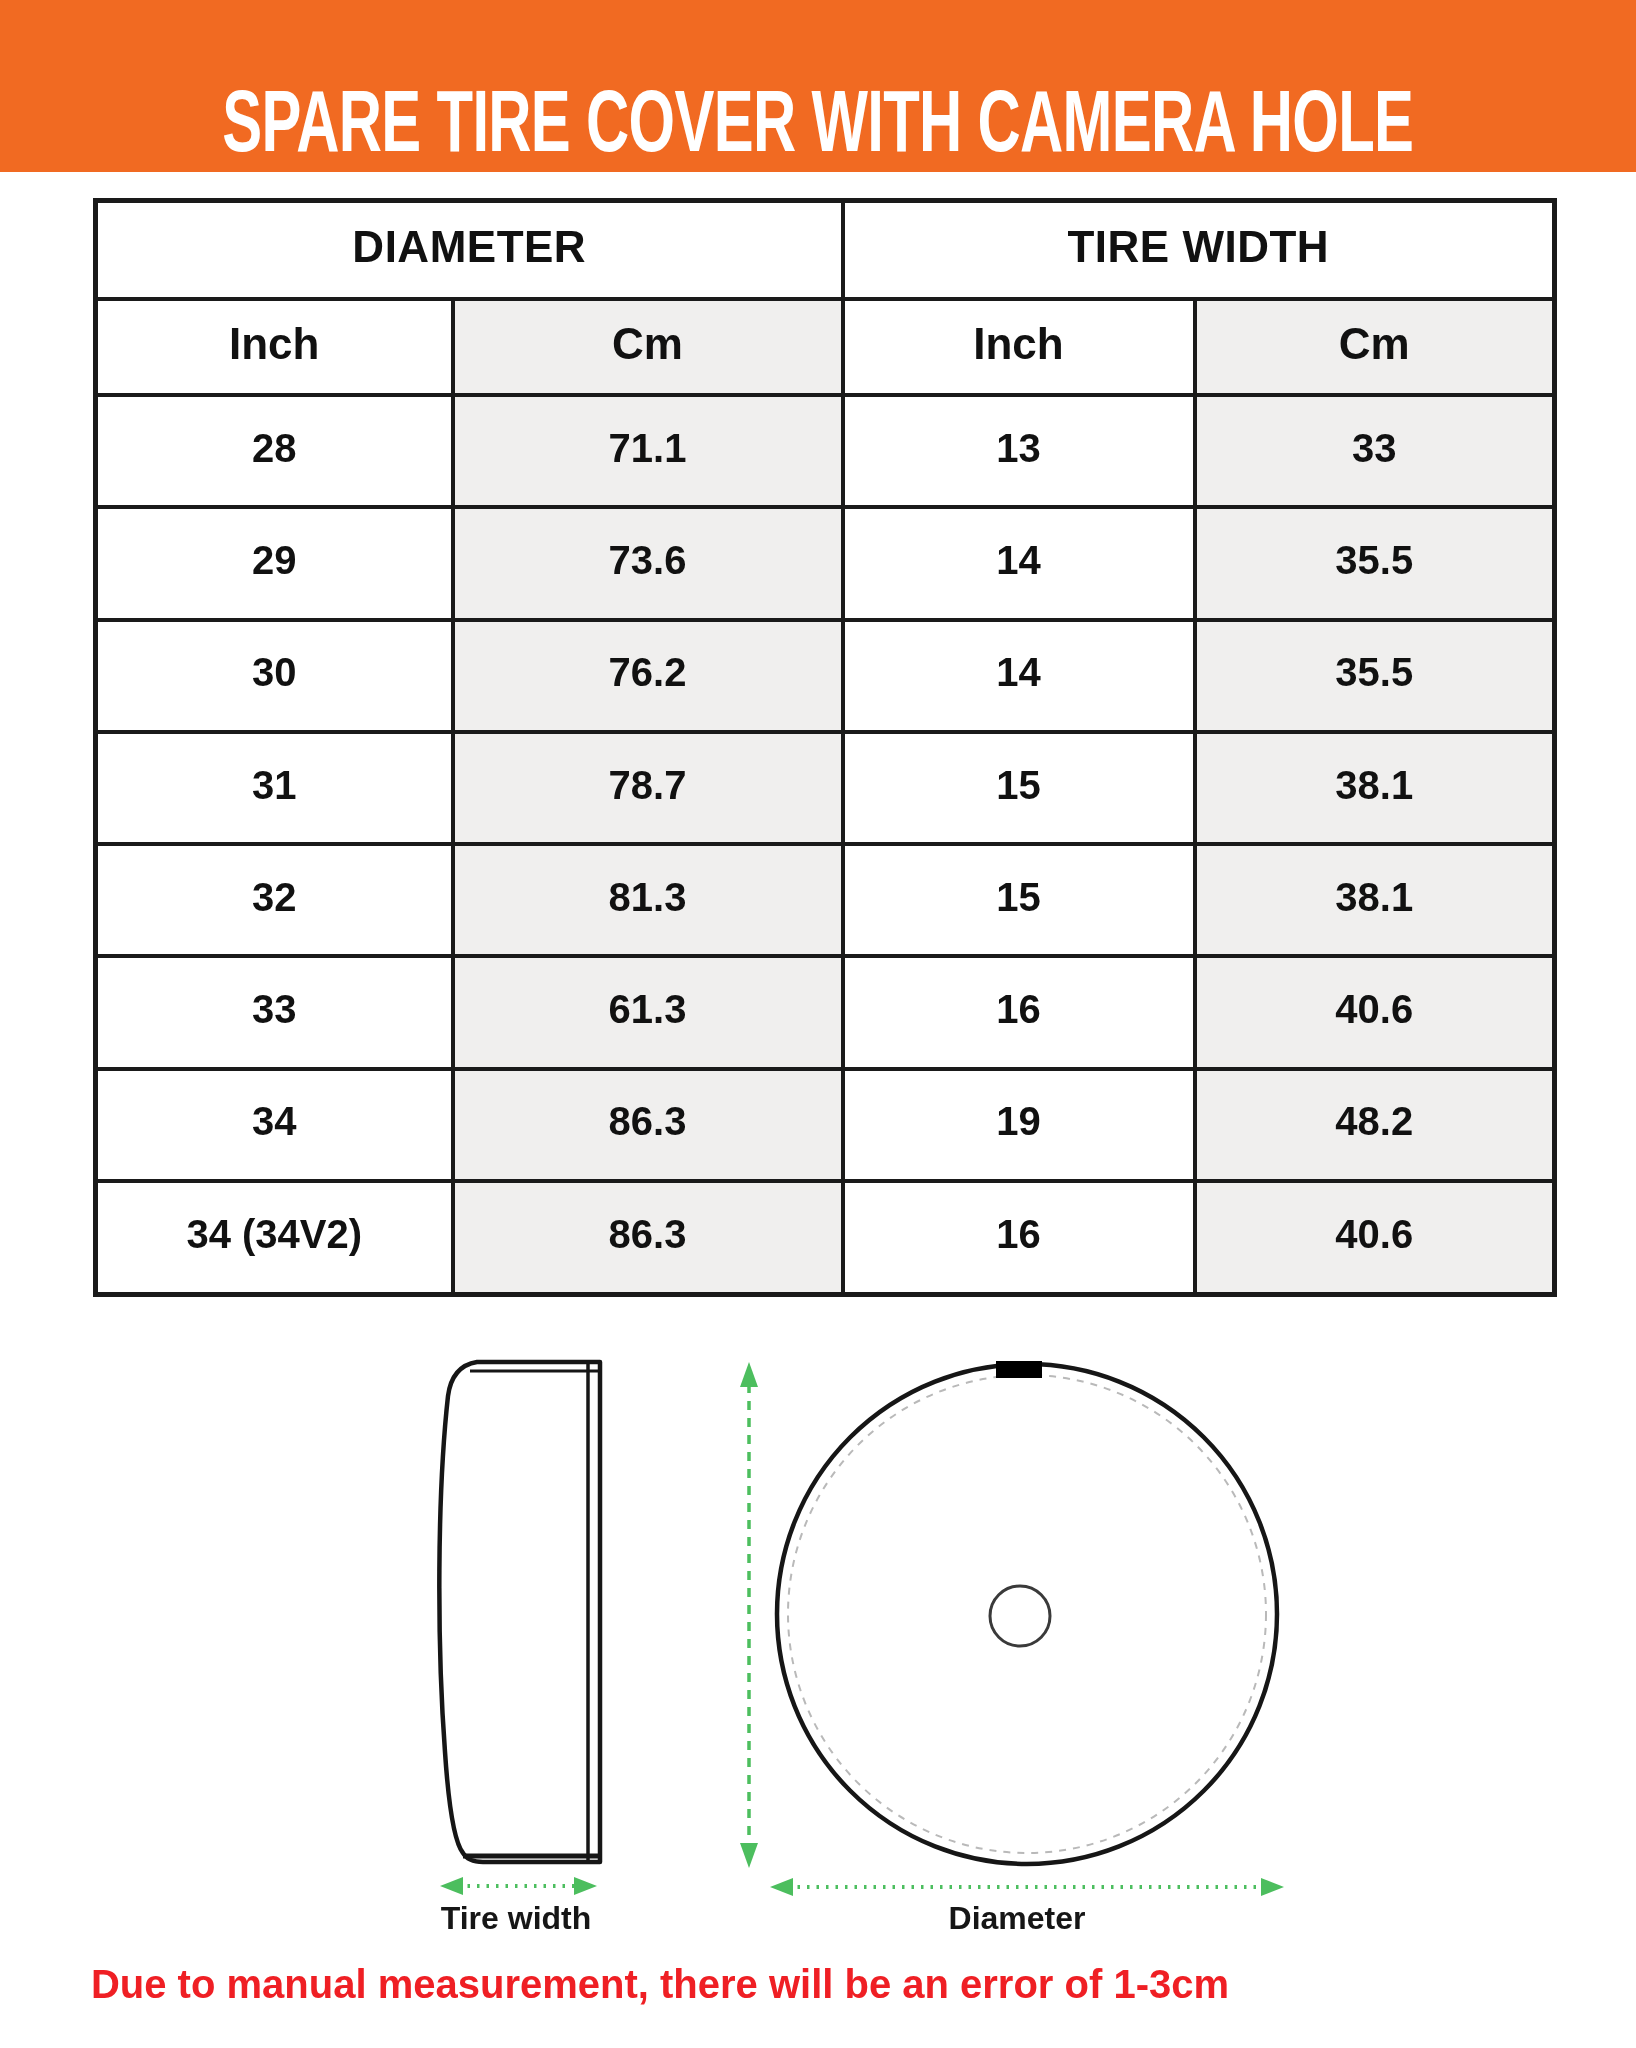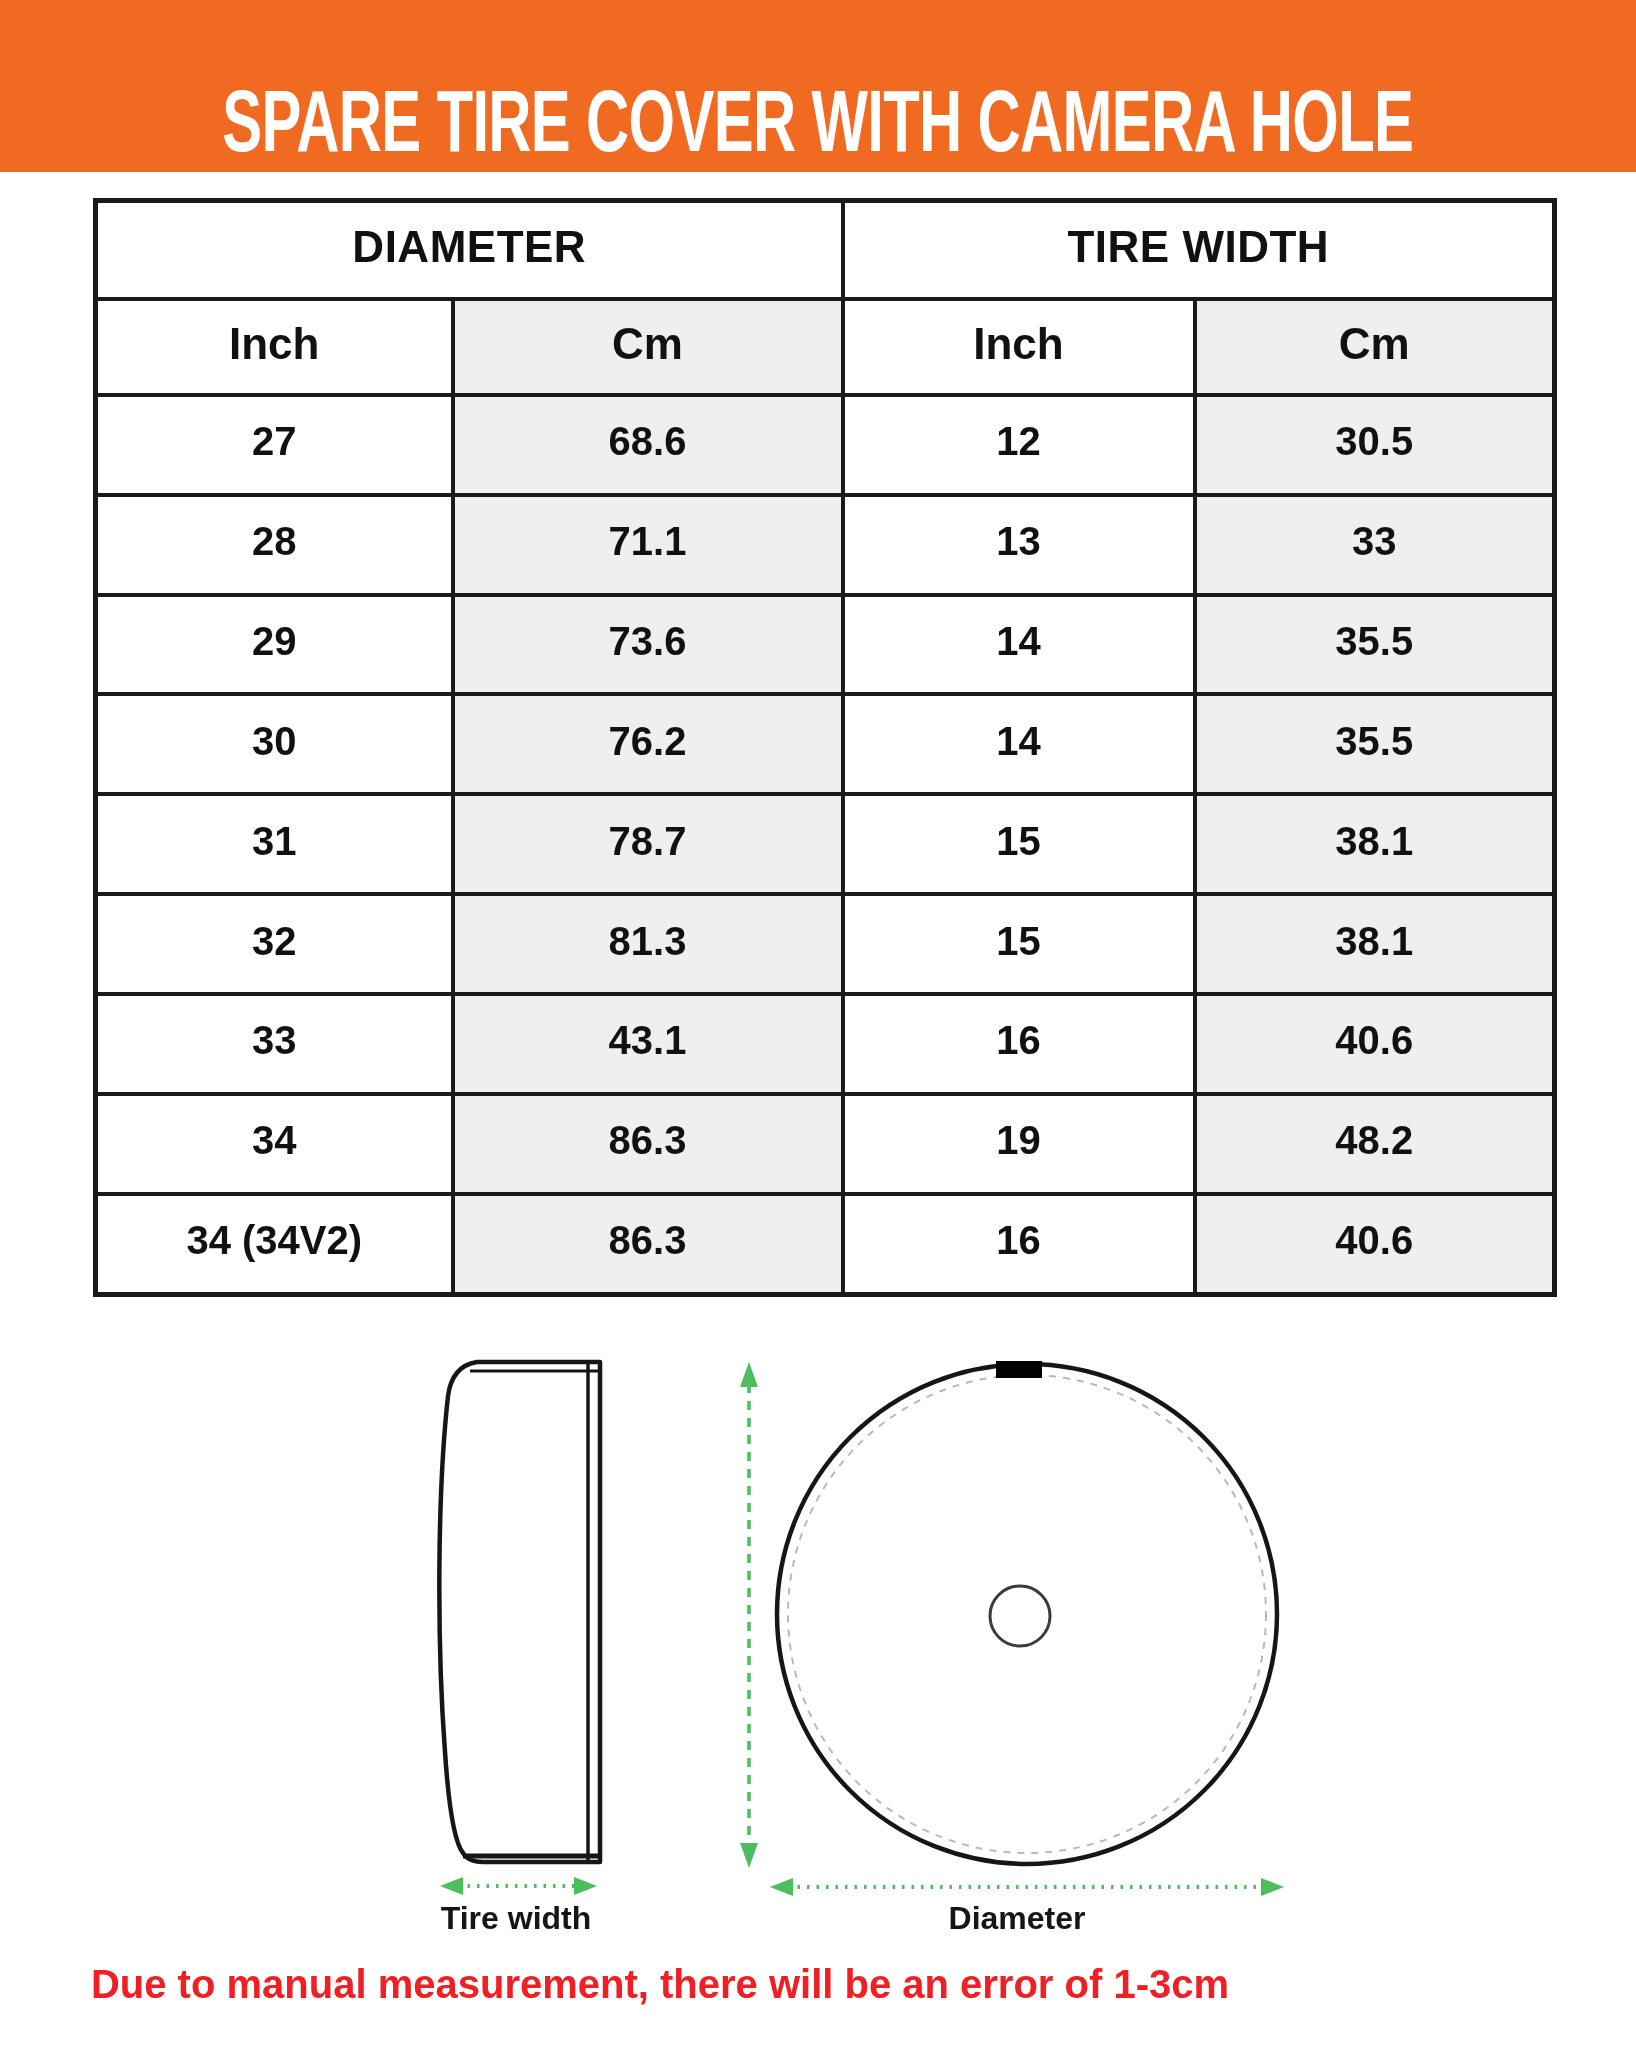--- a/index.html
+++ b/index.html
@@ -72,26 +72,20 @@
     <th class="group" colspan="2">DIAMETER</th>
     <th class="group" colspan="2">TIRE WIDTH</th>
   </tr>
   <tr>
     <th class="sub">Inch</th>
     <th class="sub cm-col">Cm</th>
     <th class="sub">Inch</th>
     <th class="sub cm-col">Cm</th>
   </tr>
   <tr>
-    <td>27</td>
-    <td class="cm-col">68.6</td>
-    <td>12</td>
-    <td class="cm-col">30.5</td>
-  </tr>
-  <tr>
     <td>28</td>
     <td class="cm-col">71.1</td>
     <td>13</td>
     <td class="cm-col">33</td>
   </tr>
   <tr>
     <td>29</td>
     <td class="cm-col">73.6</td>
     <td>14</td>
     <td class="cm-col">35.5</td>
@@ -109,21 +103,21 @@
     <td class="cm-col">38.1</td>
   </tr>
   <tr>
     <td>32</td>
     <td class="cm-col">81.3</td>
     <td>15</td>
     <td class="cm-col">38.1</td>
   </tr>
   <tr>
     <td>33</td>
-    <td class="cm-col">43.1</td>
+    <td class="cm-col">61.3</td>
     <td>16</td>
     <td class="cm-col">40.6</td>
   </tr>
   <tr>
     <td>34</td>
     <td class="cm-col">86.3</td>
     <td>19</td>
     <td class="cm-col">48.2</td>
   </tr>
   <tr>

